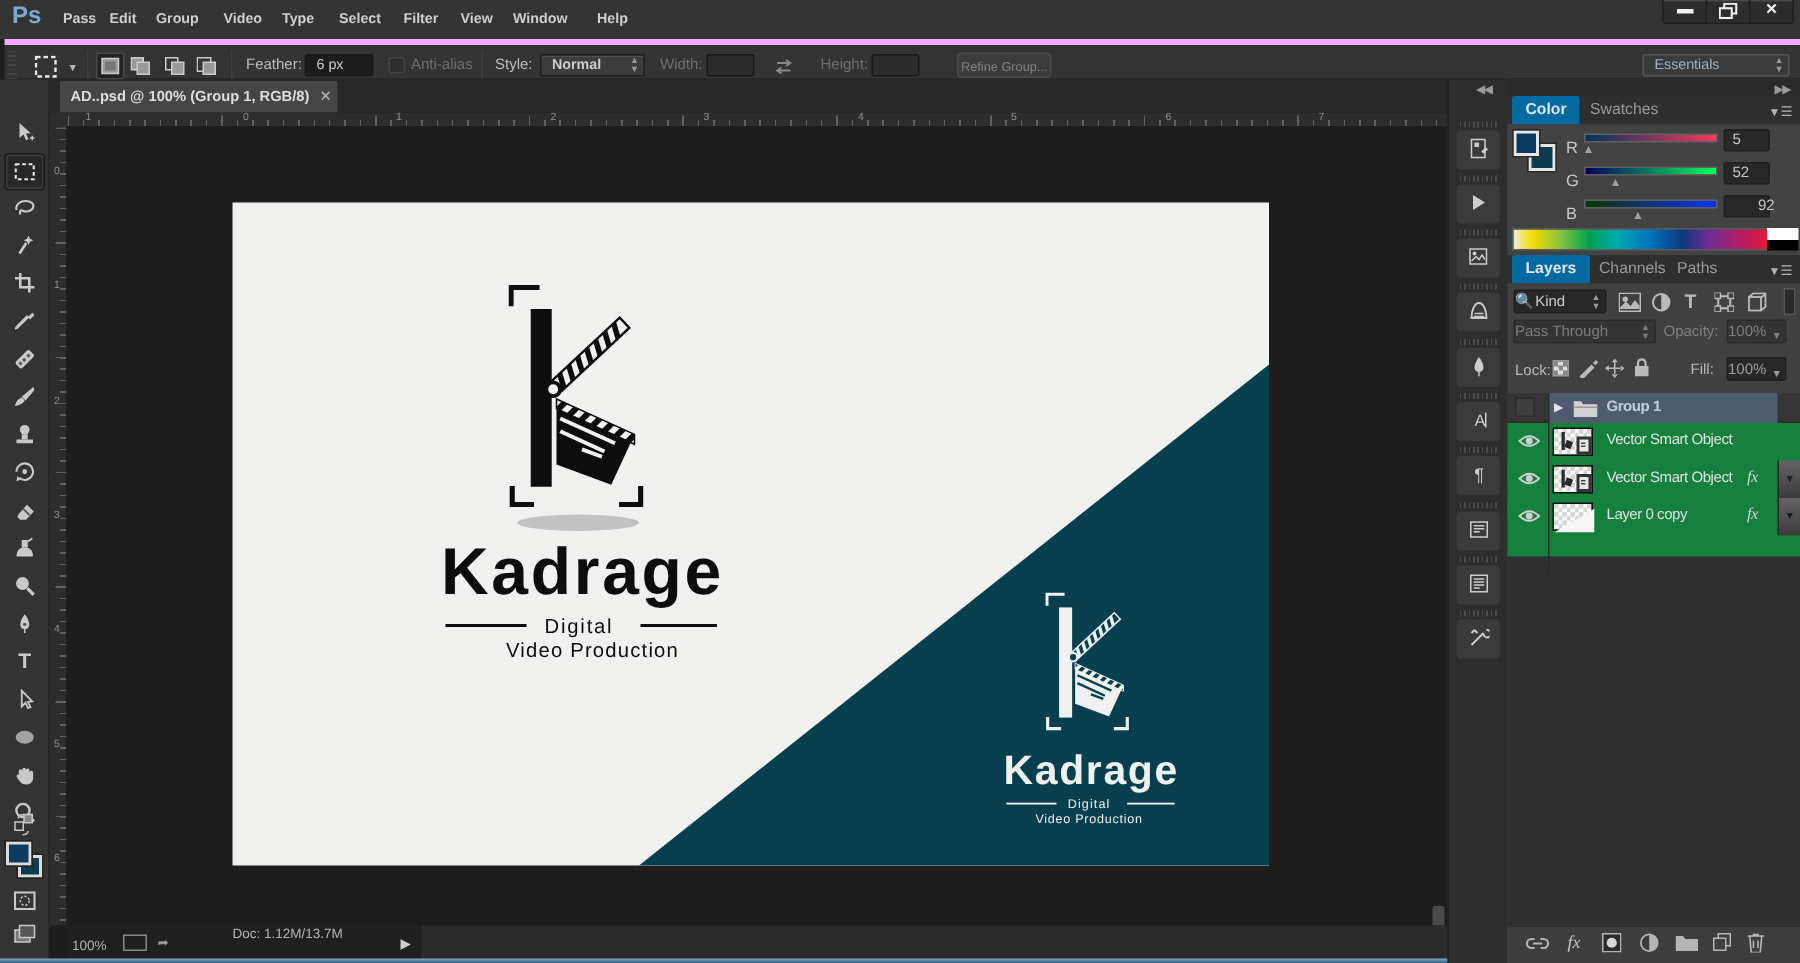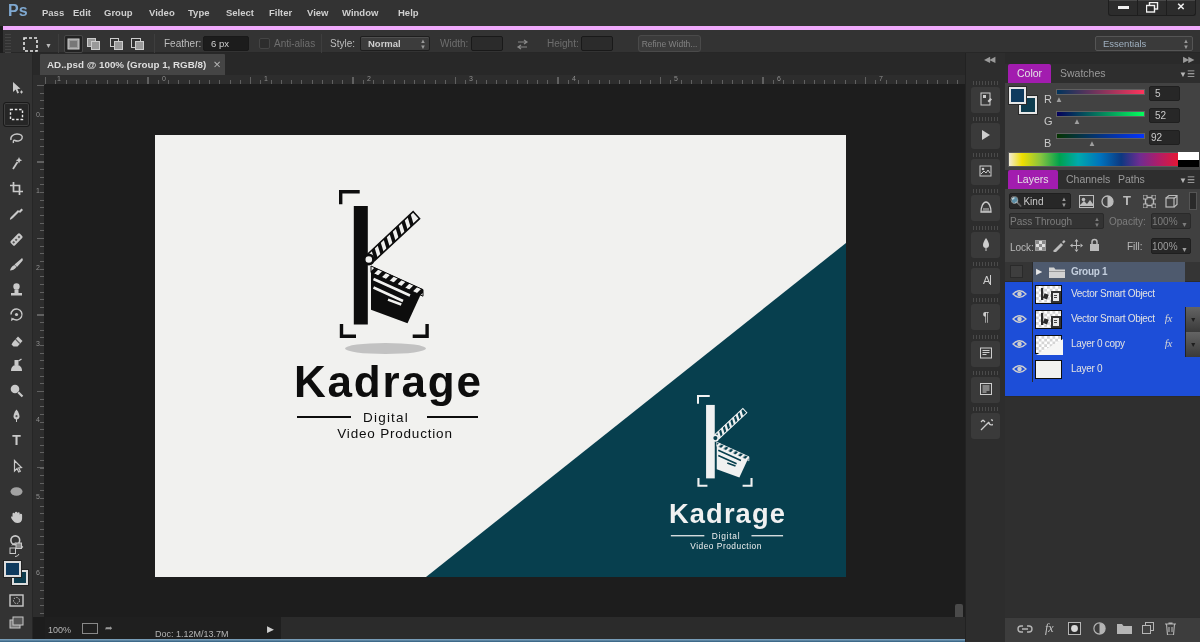--- a/index.html
+++ b/index.html
@@ -44,26 +44,26 @@
 #statusbar{left:45px;top:617px;width:920px;height:23px;background:#2b2b2b;color:#b5b5b5;font-size:9px}
 #bottomline{left:0;top:639px;width:1200px;height:3px;background:linear-gradient(#86aac4,#2f5d7e)}
 
 #iconstrip{left:965px;top:53px;width:40px;height:589px;background:#2d2d2d;border-left:1px solid #222}
 .stripbtn{position:absolute;left:5px;width:29px;height:26px;background:#3a3a3a;border-radius:3px;color:#cdcdcd;text-align:center}
 .grip{position:absolute;left:7px;width:25px;height:4px;background:repeating-linear-gradient(90deg,#4a4a4a 0 1px,transparent 1px 3px)}
 
 #rightpanels{left:1005px;top:53px;width:195px;height:589px;background:#383838}
 .ptabbar{position:absolute;left:0;width:195px;height:19px;background:#2e2e2e}
 .ptab{position:absolute;top:0;height:19px;line-height:19px;padding:0 9px;font-size:10.5px;color:#9a9a9a}
-.ptab.act{background:#a21caf;color:#e4e4e4;font-weight:normal;border-radius:2px 2px 0 0}
+.ptab.act{background:#0369a1;color:#e4e4e4;font-weight:bold;border-radius:2px 2px 0 0}
 .pbody{position:absolute;left:0;width:195px;background:#424242}
 .pbox{position:absolute;background:#272727;border:1px solid #1f1f1f;border-radius:2px;color:#c9c9c9;font-size:10px}
 .updn{position:absolute;right:3px;color:#9a9a9a;font-size:6px;line-height:6px;top:2px}
 
-.lrow{position:absolute;left:0;width:195px;height:40px;border-bottom:1px solid #2b2b2b;background:#1d4ed8;color:#e2e2e2;font-size:10px;letter-spacing:-0.3px}
+.lrow{position:absolute;left:0;width:195px;height:40px;border-bottom:1px solid #2b2b2b;background:#15803d;color:#e2e2e2;font-size:10px;letter-spacing:-0.3px}
 .eye{position:absolute;left:7px;top:7px}
 .thumb{position:absolute;left:30px;top:3px;width:27px;height:19px;background:conic-gradient(#fff 0 25%,#d4d4d4 0 50%,#fff 0 75%,#d4d4d4 0) 0 0/5.5px 5.5px;border:1.5px solid #0e0e0e}
 .lname{position:absolute;left:66px;top:6px}
 </style></head>
 <body>
 <div id="app">
 
   <div id="menubar" class="abs">
     <div id="pslogo">Ps</div>
     <span class="mi" style="left:42px">Pass</span>
@@ -120,21 +120,21 @@
     <div class="sep" style="left:318px"></div>
     <span class="olbl" style="left:327px">Style:</span>
     <div class="obx" style="left:357px;width:70px;background:#3c3c3c;border-color:#1e1e1e;box-shadow:inset 0 1px 0 #505050;font-weight:bold">Normal<span class="updn" style="top:1px">▲<br>▼</span></div>
     <span class="olbl dim" style="left:437px">Width:</span>
     <div class="obx" style="left:468px;width:32px;background:#2b2b2b"></div>
     <svg class="abs" style="left:512px;top:9px" width="15" height="11">
         <path d="M3 3 h8 M9 1 l3 2 -3 2 M12 8 h-8 M6 6 L3 8 l3 2" stroke="#888" stroke-width="1.2" fill="none"></path>
       </svg>
     <span class="olbl dim" style="left:544px">Height:</span>
     <div class="obx" style="left:578px;width:32px;background:#2b2b2b"></div>
-    <div class="obtn" style="left:635px;top:5px;width:63px;height:17px;line-height:16px;font-size:8.5px">Refine Width...</div>
+    <div class="obtn" style="left:635px;top:5px;width:63px;height:17px;line-height:16px;font-size:8.5px">Refine Group...</div>
     <div class="obx" style="left:1092px;width:98px;background:#3a3a3a;border-color:#555;color:#9fb0c0">Essentials<span class="updn" style="top:1px">▲<br>▼</span></div>
   </div>
 
   <div id="tabrow" class="abs">
     <div id="doctab">AD..psd @ 100% (Group 1, RGB/8) <span style="font-weight:normal;color:#b5b5b5;margin-left:4px">✕</span></div>
   </div>
   <div class="abs" style="left:2px;top:55px;color:#9a9a9a;font-size:8px;letter-spacing:-1px">▶▶</div>
 
   <div id="rulertop" class="abs">
     <div style="position:absolute;left:0;bottom:0;width:920px;height:4px;background:repeating-linear-gradient(90deg,#606060 0 1px,transparent 1px 10.25px)"></div>
@@ -336,21 +336,21 @@
 <div class="ln" style="left:3px;width:54px"></div>
       <div class="ln" style="left:133px;width:51px"></div>
 <div class="vp">Video Production</div>
 </div>
 
   <div id="statusbar" class="abs">
       <span class="abs" style="left:0;top:0;width:236px;height:23px;background:#1f1f1f"></span>
     <span class="abs" style="left:3px;top:8px">100%</span>
     <span class="abs" style="left:37px;top:6px;width:16px;height:11px;border:1px solid #888"></span>
     <span class="abs" style="left:60px;top:6px;color:#999">➦</span>
-    <span class="abs" style="left:110px;top:12px">Doc: 1.12M/13.7M</span>
+    <span class="abs" style="left:110px;top:0">Doc: 1.12M/13.7M</span>
     <span class="abs" style="left:222px;top:7px;color:#cfcfcf">▶</span>
   </div>
   <div id="bottomline" class="abs"></div>
 
   <div id="iconstrip" class="abs">
     <div class="abs" style="left:18px;top:2px;color:#9a9a9a;font-size:8px;letter-spacing:-1px">◀◀</div>
     <div class="grip" style="top:28px"></div>
       <div class="stripbtn" style="top:34px"><svg width="14" height="14" style="margin-top:5px">
           <rect x="2" y="1" width="9" height="12" fill="none" stroke="#cdcdcd"></rect>
           <rect x="4" y="3" width="3" height="3" fill="#cdcdcd"></rect>
@@ -421,21 +421,21 @@
         <div class="pbox" style="left:144px;top:3px;width:31px;height:15px;line-height:14px;padding-left:5px">5</div>
 
         <span class="abs" style="left:39px;top:32px;color:#c9c9c9;font-size:11px">G</span>
         <div class="abs" style="left:51px;top:28px;width:89px;height:6px;border:1px solid #606060;background:linear-gradient(90deg,#05005c,#05ff5c)"></div>
         <div class="abs" style="left:68px;top:34px;color:#9f9f9f;font-size:8px">▲</div>
         <div class="pbox" style="left:144px;top:25px;width:31px;height:15px;line-height:14px;padding-left:5px">52</div>
 
         <span class="abs" style="left:39px;top:54px;color:#c9c9c9;font-size:11px">B</span>
         <div class="abs" style="left:51px;top:50px;width:89px;height:6px;border:1px solid #606060;background:linear-gradient(90deg,#053400,#0534ff)"></div>
         <div class="abs" style="left:83px;top:56px;color:#9f9f9f;font-size:8px">▲</div>
-        <div class="pbox" style="left:144px;top:47px;width:31px;height:15px;line-height:14px;padding-left:1px">92</div>
+        <div class="pbox" style="left:144px;top:47px;width:31px;height:15px;line-height:14px;padding-left:22px">92</div>
 
         <div class="abs" style="left:3px;top:69px;width:189px;height:15px;border:1px solid #5a5a5a;background:linear-gradient(90deg,#f2ecd8 0,#efdf00 7%,#86c440 17%,#00a14e 27%,#00a9ad 37%,#0072bc 49%,#0d3880 60%,#6f2c91 70%,#b01d68 80%,#e31837 90%,#801622 100%)"></div>
         <div class="abs" style="left:173px;top:69px;width:21px;height:8px;background:#fff"></div>
         <div class="abs" style="left:173px;top:77px;width:21px;height:7px;background:#000"></div>
       </div>
     </div>
     <div id="layerspanel">
       <div class="ptabbar" style="top:117px">
         <div class="ptab act" style="left:3px">Layers</div>
         <div class="ptab" style="left:52px">Channels</div>
@@ -543,28 +543,20 @@
                 <circle cx="7.5" cy="5" r="2.3" fill="#cfcfcf"></circle>
               </svg>
   <span class="thumb">
                 <svg width="27" height="19" style="position:absolute;left:0;top:0">
                   <polygon points="0,19 27,3 27,19" fill="#f6f6f5"></polygon>
                 </svg>
               </span>
               <span class="lname">Layer 0 copy</span>
   <i style="position:absolute;right:28px;top:5px;color:#d5d5d5;font-size:11px;font-family:Liberation Serif,serif">fx</i>
   <span style="position:absolute;right:0;top:0;width:15px;height:25px;background:linear-gradient(#646464,#3a3a3a);border-left:1px solid #222;color:#1e1e1e;font-size:7px;text-align:center;line-height:25px">▼</span>
-</div>
-<div class="lrow" style="top:95px">
-              <svg class="eye" width="15" height="10">
-                <path d="M1 5 Q7.5 -1.5 14 5 Q7.5 11.5 1 5 Z" fill="none" stroke="#cfcfcf" stroke-width="1.3"></path>
-                <circle cx="7.5" cy="5" r="2.3" fill="#cfcfcf"></circle>
-              </svg>
-  <span class="thumb" style="background:#f2f2f0"></span>
-              <span class="lname">Layer 0</span>
 </div>
 </div>
 
         <div class="abs" style="left:0;top:428px;width:195px;height:78px;background:#3d3d3d;border-top:1px solid #2e2e2e" id="lbot">
 <svg style="position:absolute;left:12px;top:6px" width="16" height="10">
               <path d="M6 2 H4 a3 3 0 0 0 0 6 h2 M10 2 h2 a3 3 0 0 1 0 6 h-2 M5 5 h6" stroke="#b5b5b5" stroke-width="1.4" fill="none"></path>
             </svg>
 <i style="position:absolute;left:40px;top:3px;color:#c5c5c5;font-size:12px;font-family:Liberation Serif,serif">fx</i>
 <svg style="position:absolute;left:63px;top:4px" width="13" height="13">
               <rect x="0.5" y="0.5" width="12" height="12" fill="#2c2c2c" stroke="#b5b5b5"></rect>

